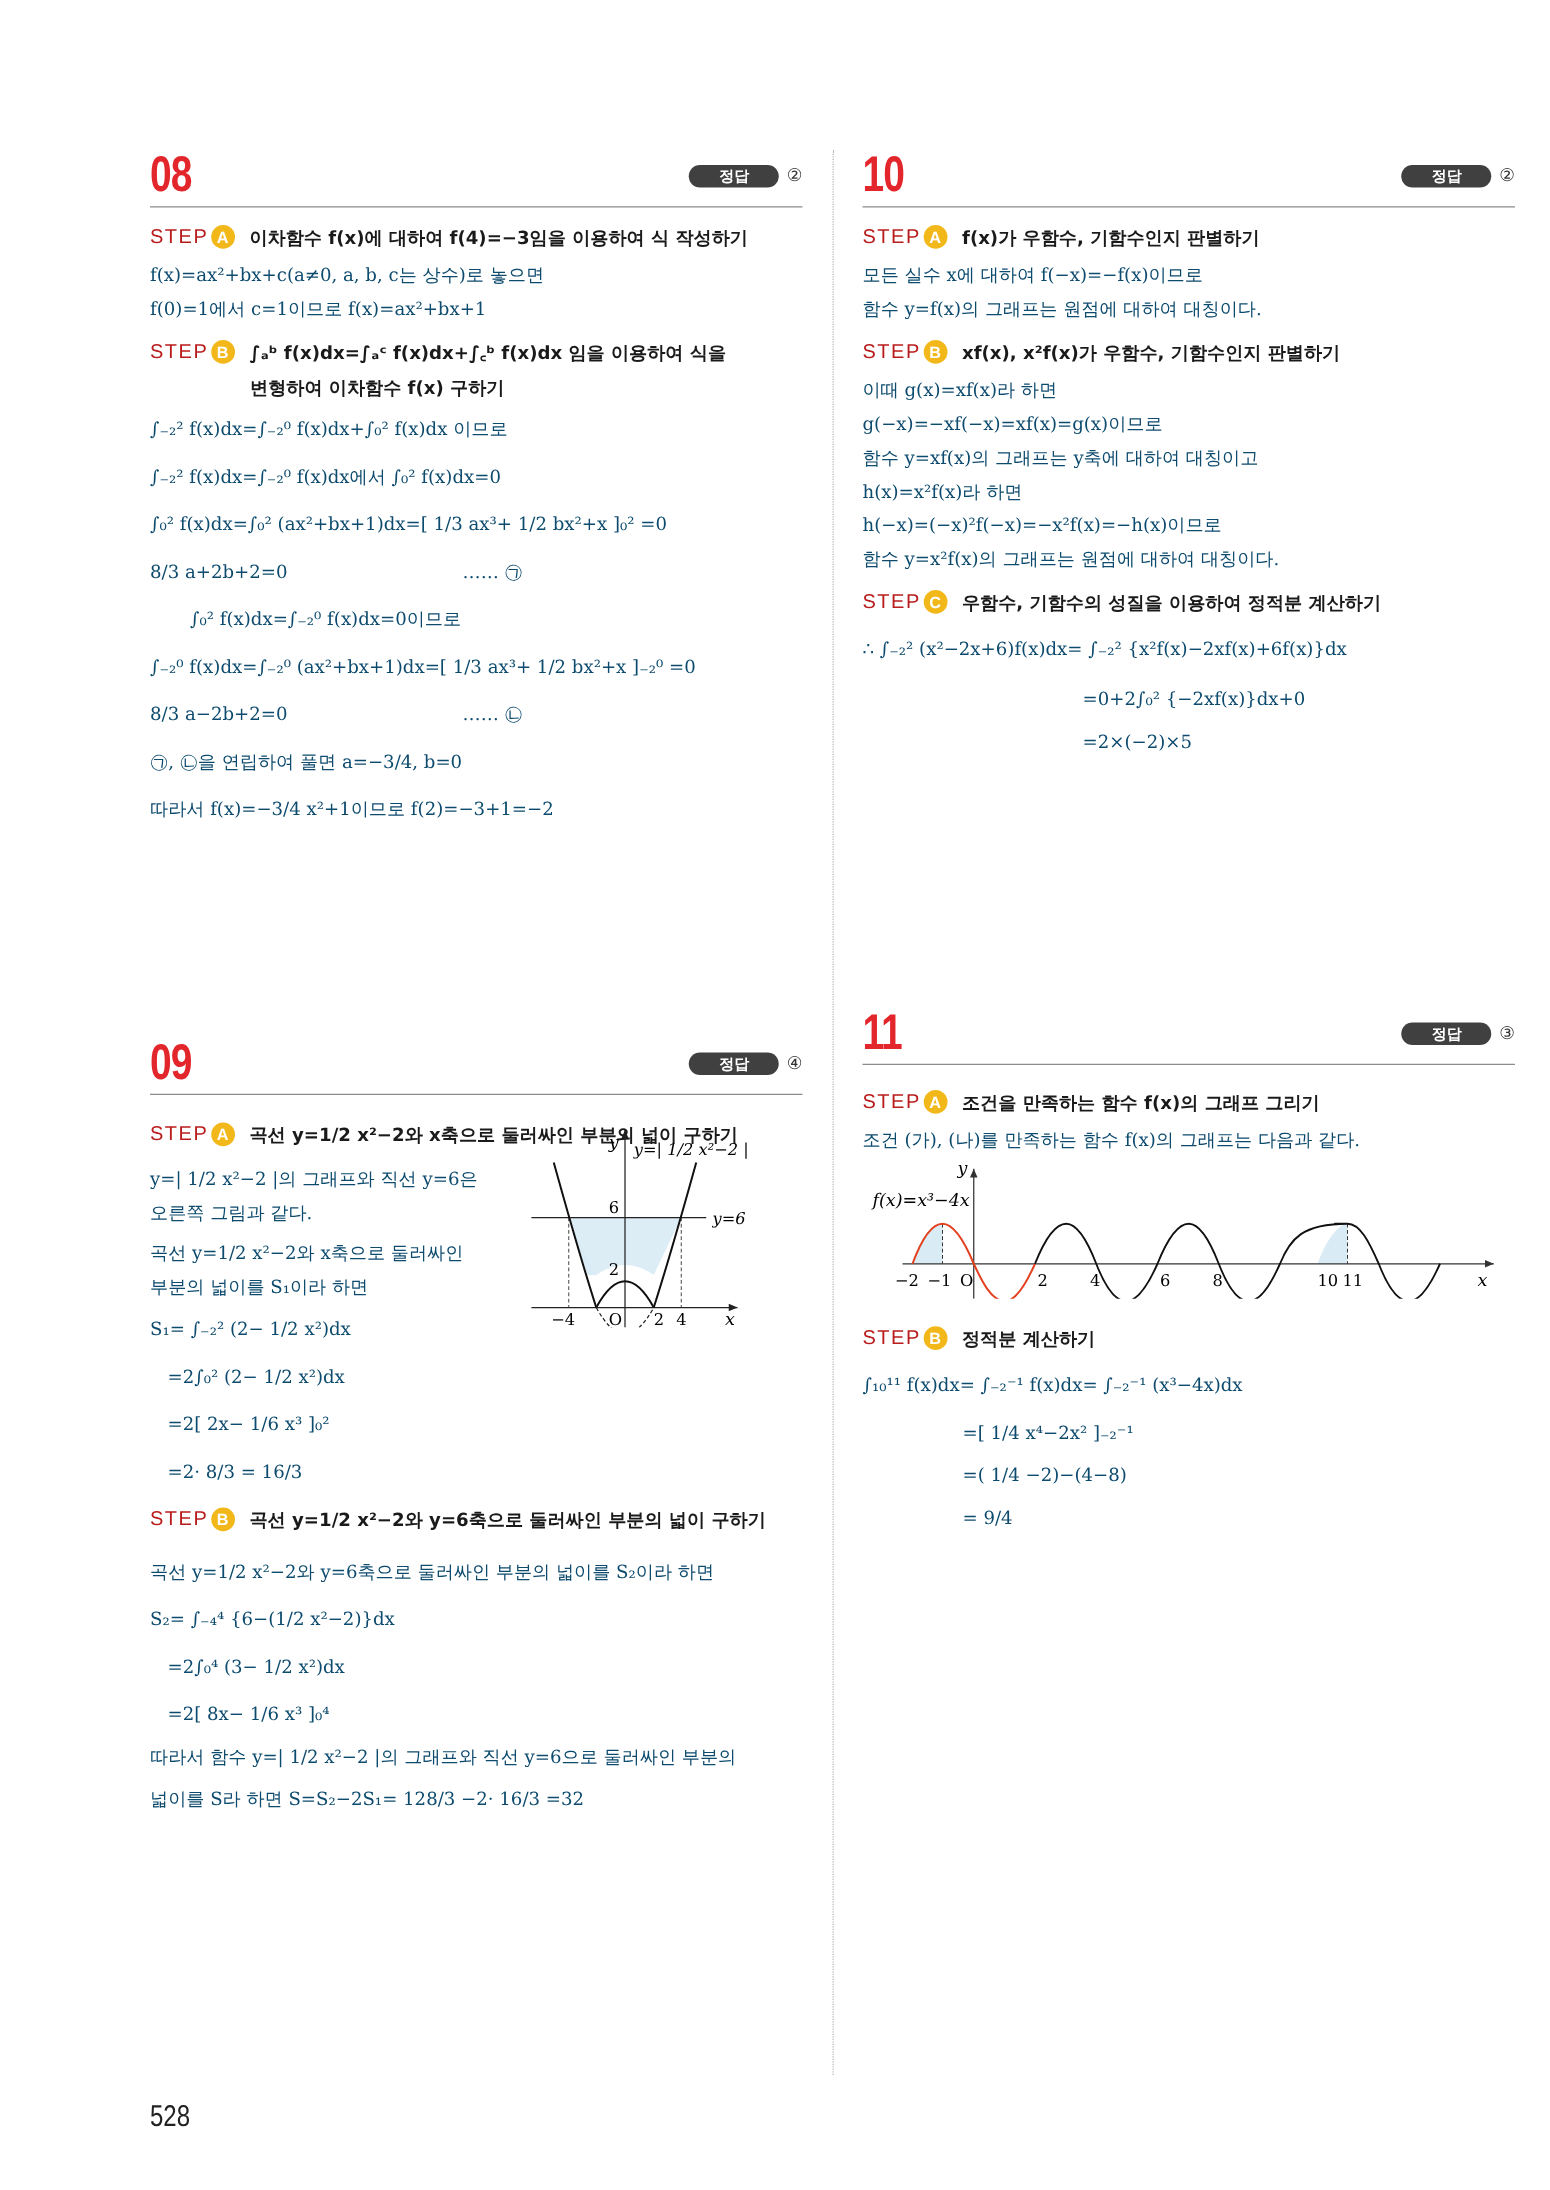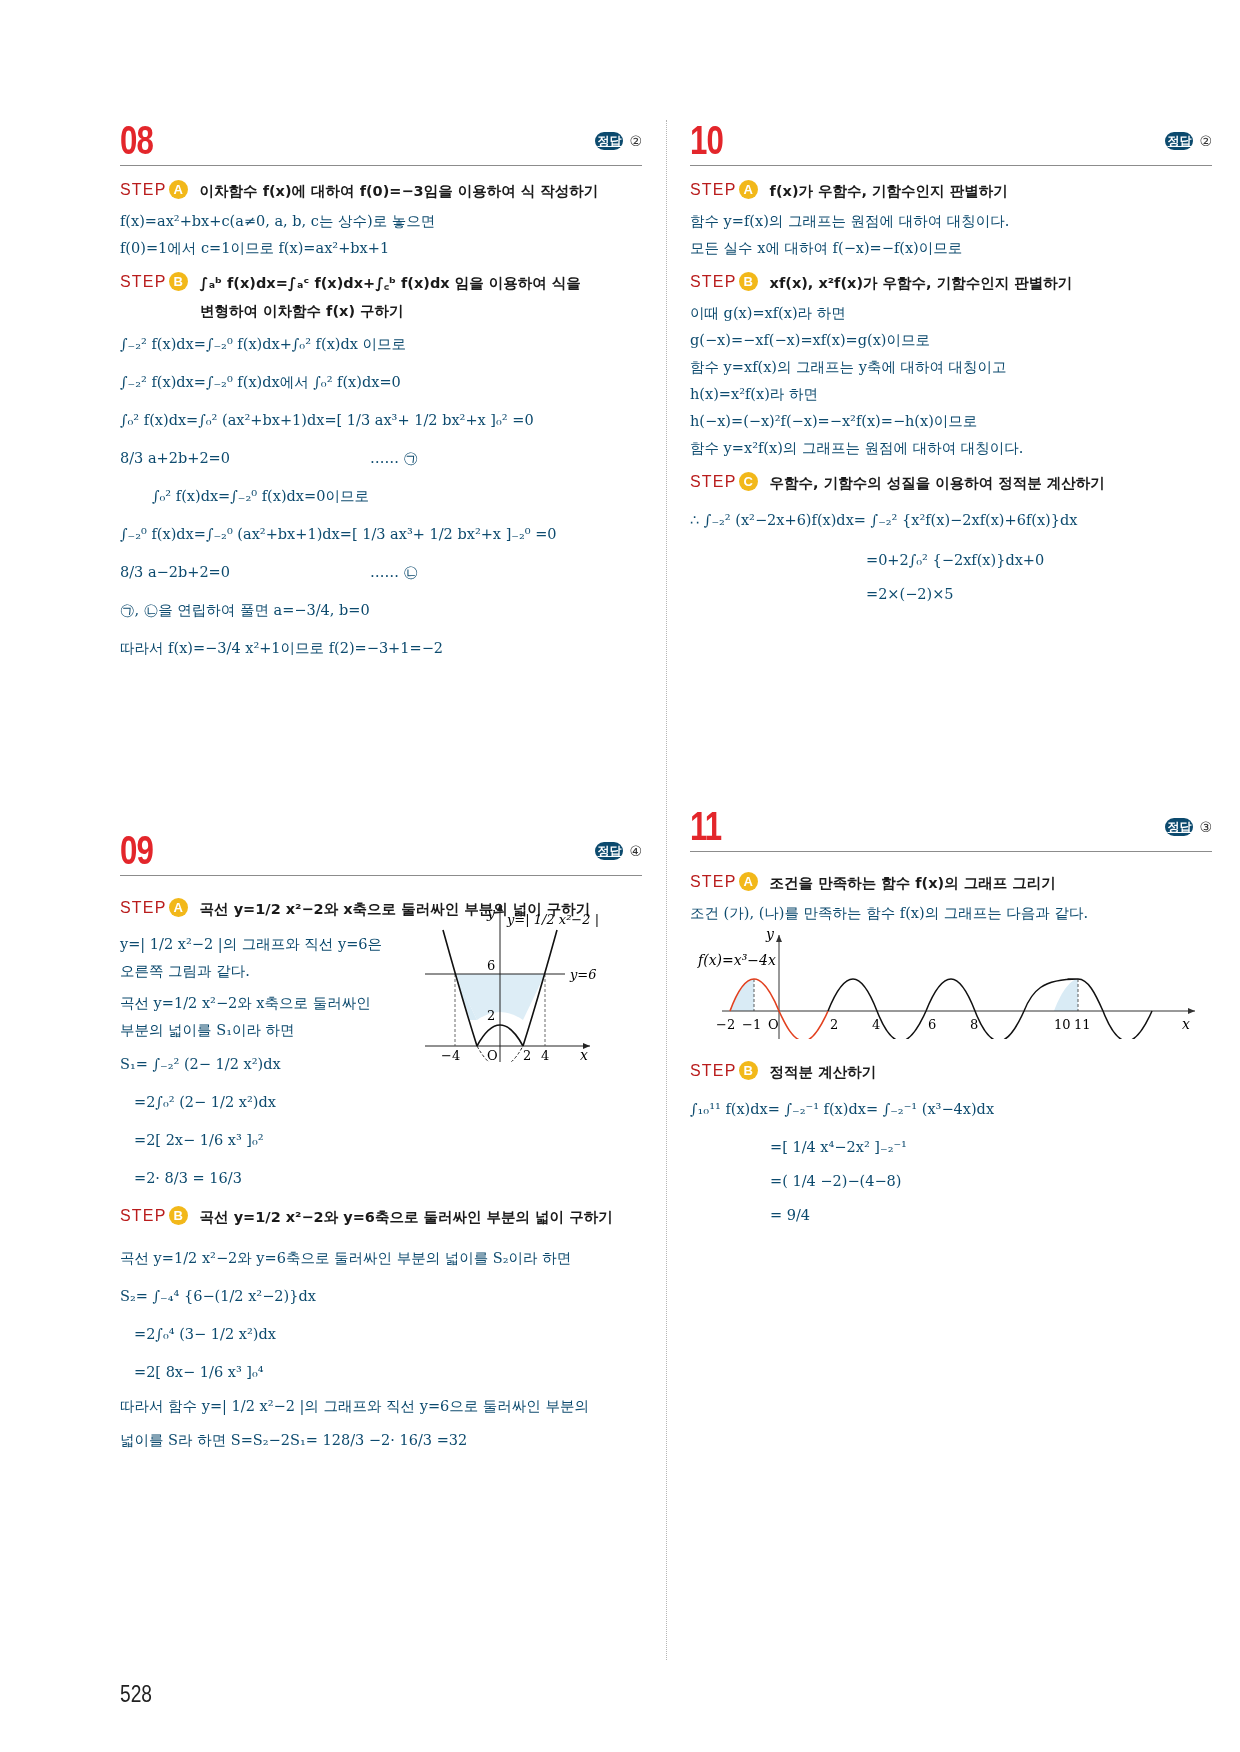--- a/index.html
+++ b/index.html
@@ -8,21 +8,21 @@
 
   .col { position: absolute; top: 118px; width: 522px; }
   .col-left { left: 120px; }
   .col-right { left: 690px; }
   .divider { position: absolute; left: 666px; top: 120px; height: 1540px; border-left: 1px dotted #b5b5b5; }
 
   .problem { position: absolute; left: 0; width: 522px; }
   .p-head { position: relative; height: 48px; border-bottom: 1.5px solid #8c8c8c; }
   .p-num { position: absolute; left: 0; top: 0; font-family: "Liberation Sans", sans-serif; font-weight: bold; font-size: 40px; color: #e3262b; letter-spacing: -1px; transform: scaleX(0.78); transform-origin: left top; line-height: 44px; }
   .p-answer { position: absolute; right: 0; top: 14px; display: flex; align-items: center; gap: 6px; }
-  .badge { background: #0c4a6e; color: #fff; font-size: 12px; font-weight: bold; border-radius: 10px; padding: 1px 2px; line-height: 16px; text-decoration: underline; }
+  .badge { background: #404040; color: #fff; font-size: 12px; font-weight: bold; border-radius: 10px; padding: 1px 24px; line-height: 16px; }
   .ans-num { font-size: 14px; color: #333; }
 
   .step { display: flex; align-items: flex-start; margin-top: 14px; min-height: 24px; }
   .step-tag { display: flex; align-items: center; flex: 0 0 auto; margin-right: 12px; }
   .step-word { font-family: "Liberation Sans", sans-serif; font-size: 16px; color: #b91c1c; letter-spacing: 1.2px; }
   .step-circle { width: 19px; height: 19px; border-radius: 50%; background: #f2b81a; color: #fff; font-family: "Liberation Sans", sans-serif; font-weight: bold; font-size: 13px; display: flex; align-items: center; justify-content: center; margin-left: 2px; }
   .step-title { font-size: 14.5px; font-weight: bold; color: #1a1a1a; line-height: 22px; }
   .step-title2 { font-size: 14.5px; font-weight: bold; color: #1a1a1a; line-height: 22px; margin-left: 80px; margin-top: 4px; }
 
   .line { font-family: "DejaVu Serif", serif; font-size: 14.5px; line-height: 20px; margin-top: 7px; color: #0c4a6e; white-space: nowrap; }
@@ -49,21 +49,21 @@
         <span class="badge">정답</span>
         <span class="ans-num">②</span>
       </div>
     </div>
 
     <div class="step">
       <div class="step-tag">
         <span class="step-word">STEP</span>
         <span class="step-circle">A</span>
       </div>
-      <div class="step-title">이차함수 f(x)에 대하여 f(0)=−3임을 이용하여 식 작성하기</div>
+      <div class="step-title">이차함수 f(x)에 대하여 f(4)=−3임을 이용하여 식 작성하기</div>
     </div>
     <div class="line">f(x)=ax²+bx+c(a≠0, a, b, c는 상수)로 놓으면</div>
     <div class="line">f(0)=1에서 c=1이므로 f(x)=ax²+bx+1</div>
 
     <div class="step">
       <div class="step-tag">
         <span class="step-word">STEP</span>
         <span class="step-circle">B</span>
       </div>
       <div class="step-title">∫ₐᵇ f(x)dx=∫ₐᶜ f(x)dx+∫꜀ᵇ f(x)dx 임을 이용하여 식을</div>
@@ -171,22 +171,22 @@
       </div>
     </div>
 
     <div class="step">
       <div class="step-tag">
         <span class="step-word">STEP</span>
         <span class="step-circle">A</span>
       </div>
       <div class="step-title">f(x)가 우함수, 기함수인지 판별하기</div>
     </div>
+    <div class="line">모든 실수 x에 대하여 f(−x)=−f(x)이므로</div>
     <div class="line">함수 y=f(x)의 그래프는 원점에 대하여 대칭이다.</div>
-    <div class="line">모든 실수 x에 대하여 f(−x)=−f(x)이므로</div>
 
     <div class="step">
       <div class="step-tag">
         <span class="step-word">STEP</span>
         <span class="step-circle">B</span>
       </div>
       <div class="step-title">xf(x), x²f(x)가 우함수, 기함수인지 판별하기</div>
     </div>
     <div class="line">이때 g(x)=xf(x)라 하면</div>
     <div class="line">g(−x)=−xf(−x)=xf(x)=g(x)이므로</div>

